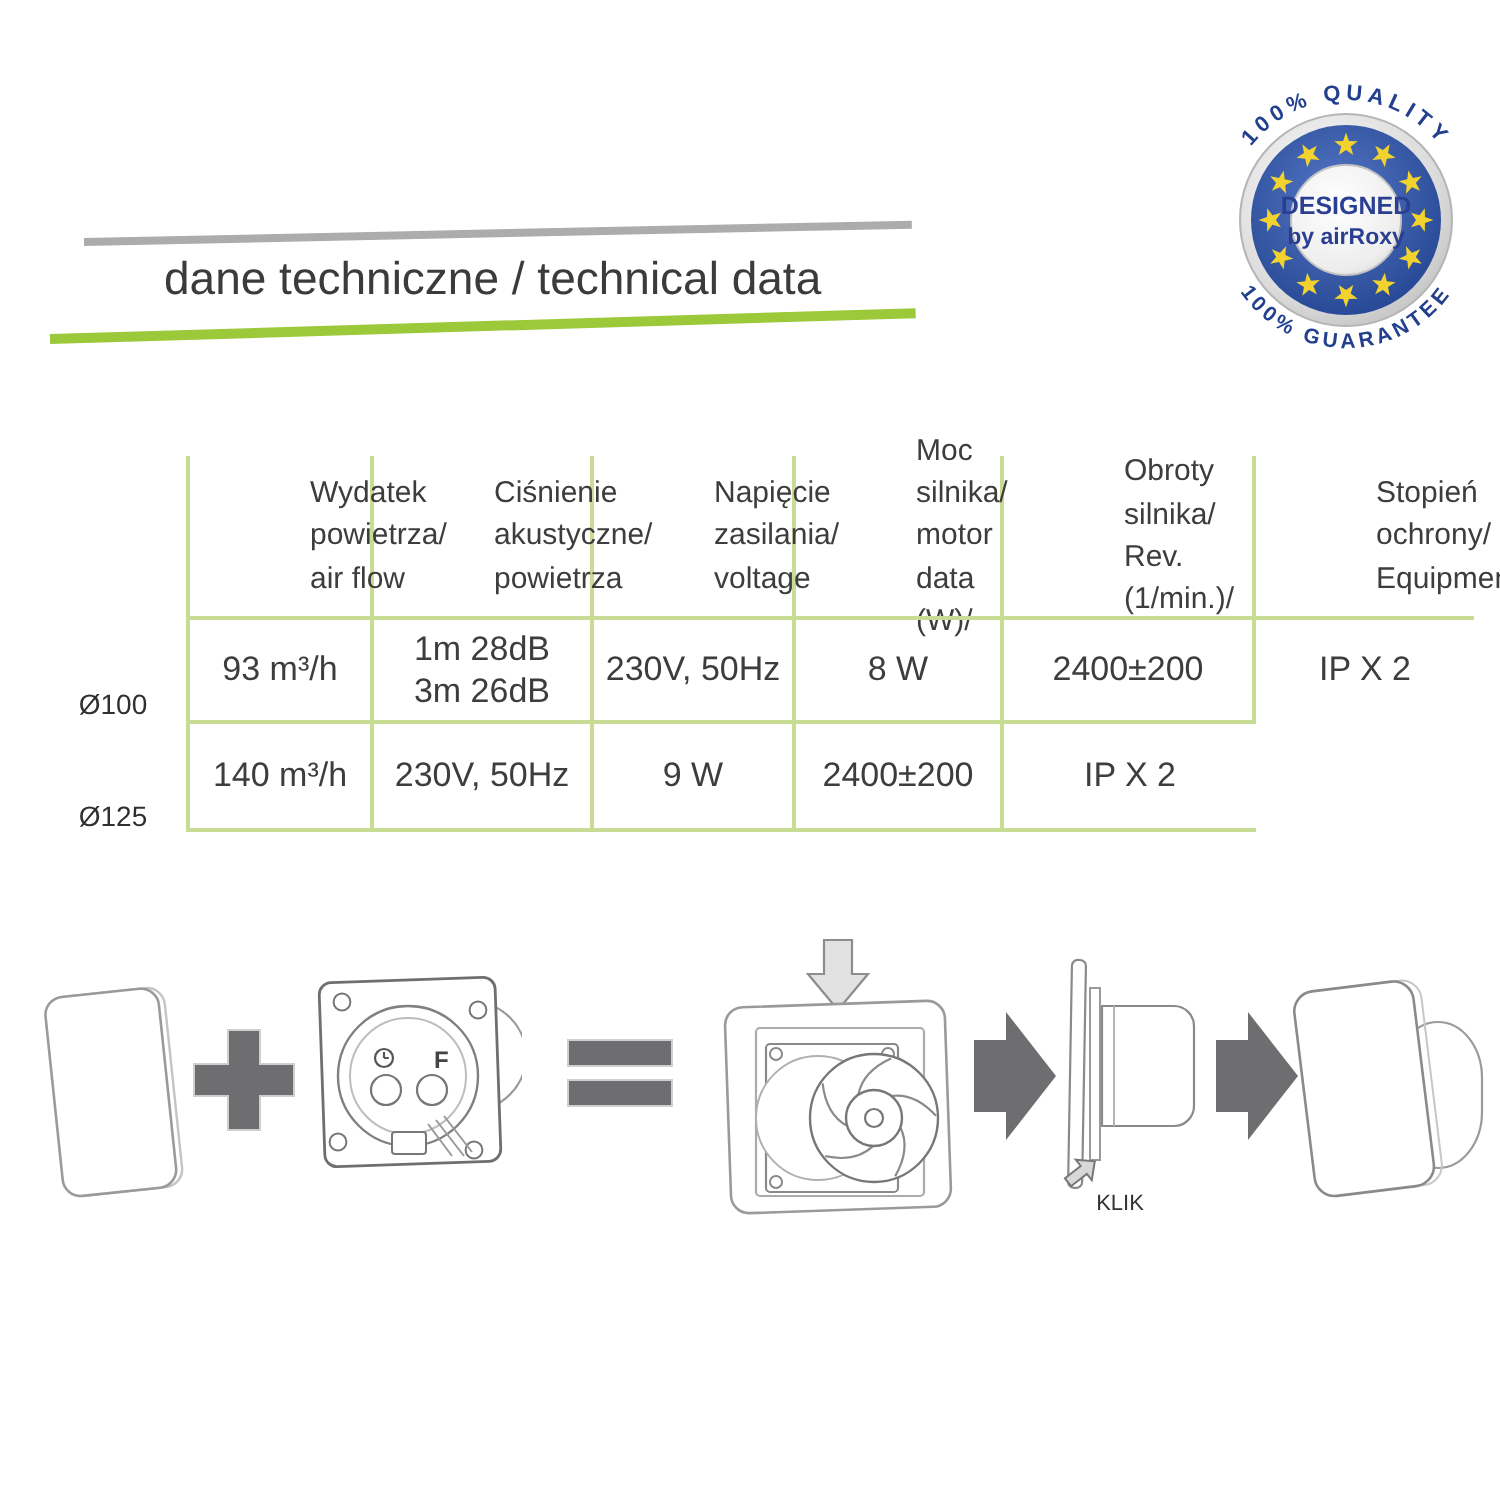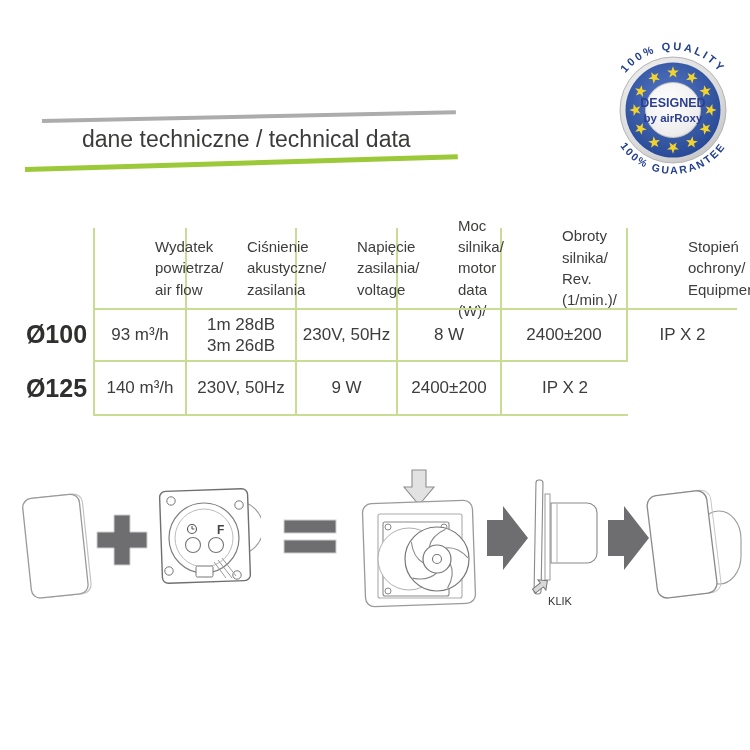--- a/index.html
+++ b/index.html
@@ -20,21 +20,21 @@
     grid-template-columns:75px 92px 110px 101px 104px 126px 109px;
     grid-template-rows:80px 52px 56px;}
   .cell{box-sizing:border-box;display:flex;align-items:center;}
   .vr{border-right:2px solid #c9dc93;}
   .ht{border-top:2px solid #c9dc93;}
   .hb{border-bottom:2px solid #c9dc93;}
   .th{font-size:15px;line-height:1.42;padding-left:12px;color:#3d3d3c;margin-left:48px;}
   .th span{white-space:pre-line;}
   .td{justify-content:center;font-size:17px;text-align:center;color:#3d3d3c;}
   .td span{white-space:pre-line;line-height:1.25;}
-  .model{justify-content:center;font-size:25px;font-weight:700;color:#2f2f2e;}
+  .model{justify-content:center;font-size:14px;font-weight:400;color:#2f2f2e;align-items:flex-end;}
   
   .diag{position:absolute;}
   .klik{font-size:11px;fill:#333;font-family:"Liberation Sans","DejaVu Sans",sans-serif;}
 </style>
 </head>
 <body>
 
 <div class="rule-gray"></div>
 <div class="page-title">dane techniczne / technical data</div>
 <div class="rule-green"></div>
@@ -92,21 +92,21 @@
       <span></span>
     </div>
   <div class="cell th vr">
       <span>Wydatek
 powietrza/
 air flow</span>
     </div>
   <div class="cell th vr">
       <span>Ciśnienie
 akustyczne/
-zasilania</span>
+powietrza</span>
     </div>
   <div class="cell th vr">
       <span>Napięcie
 zasilania/
 voltage</span>
     </div>
   <div class="cell th vr">
       <span>Moc silnika/
 motor
 data (W)/</span>

